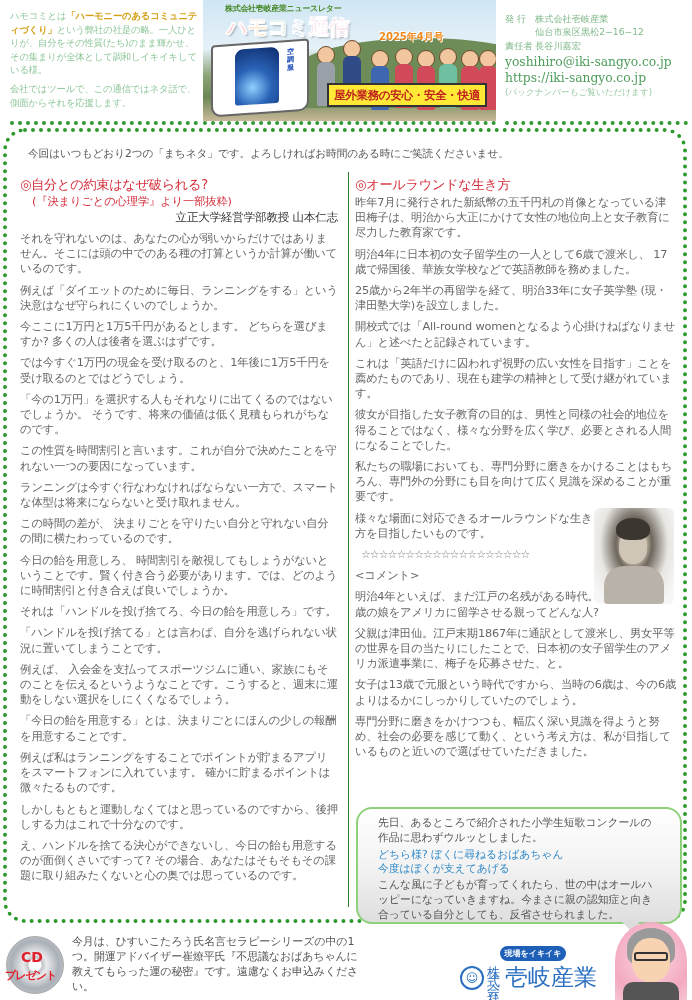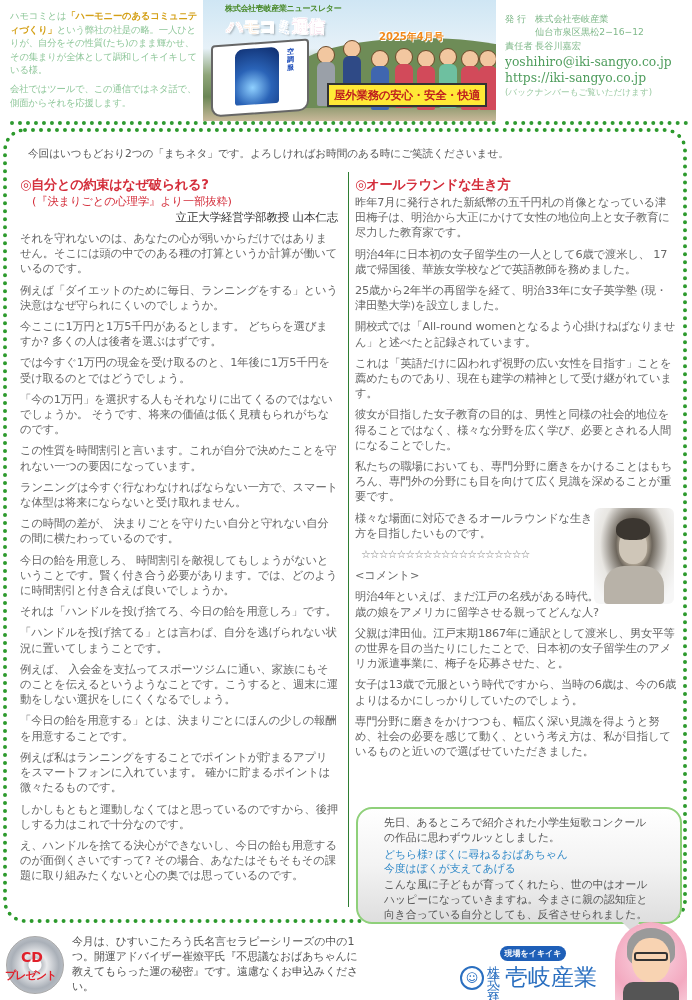--- a/index.html
+++ b/index.html
@@ -9,21 +9,21 @@
   
   .header { position: absolute; left: 0; top: 0; width: 626px; height: 124px; }
   .intro { position: absolute; left: 10px; top: 9px; width: 188px; font-size: 9.4px; line-height: 13.6px; color: #8fc79a; letter-spacing: -0.2px; }
   .intro .hl { color: #d4a017; font-weight: bold; }
   .intro p + p { margin-top: 5px; }
 
   .banner { position: absolute; left: 203px; top: 0; width: 293px; height: 121px; overflow: hidden;
     background: linear-gradient(180deg, #cfe6f4 0%, #e6f1f8 40%, #8fa67a 62%, #6b8655 80%, #c9b99a 100%); }
   .banner .hill { position: absolute; left: 90px; top: 38px; width: 260px; height: 70px; border-radius: 50% 50% 0 0; background: #6e8c57; }
   .banner .sub { position: absolute; left: 22px; top: 3px; font-size: 8px; color: #4a8a2c; font-weight: bold; letter-spacing: -0.3px; }
-  .banner .title { position: absolute; left: 24px; top: 14px; font-size: 16px; font-weight: bold; letter-spacing: 0px; line-height: 26px;
+  .banner .title { position: absolute; left: 24px; top: 14px; font-size: 20px; font-weight: bold; letter-spacing: 0px; line-height: 26px;
      -webkit-text-stroke: 0.6px #fff; text-shadow: 1px 1px 0 #fff, -1px -1px 0 #fff, 1px -1px 0 #fff, -1px 1px 0 #fff, 2px 2px 2px rgba(0,0,0,.3); }
   .banner .title .c1 { color: #e3262d; } .banner .title .c2 { color: #f08a18; } .banner .title .c3 { color: #1b9a3a; }
   .banner .title .c4 { color: #2a78c8; } .banner .title .c5 { color: #c8237a; }
   .banner .issue { position: absolute; left: 176px; top: 30px; font-size: 10px; font-weight: bold; color: #f28a1c; text-shadow: 1px 1px 0 #fff, -1px -1px 0 #fff; }
   .banner .book { position: absolute; left: 8px; top: 42px; width: 98px; height: 72px; background: #fff; border: 2px solid #666; border-radius: 4px 4px 10px 10px; transform: skewY(-4deg); }
   .banner .book .jacket { position: absolute; left: 22px; top: 4px; width: 44px; height: 56px; border-radius: 8px 8px 3px 3px;
       background: radial-gradient(circle at 40% 70%, #8fd0ff 0%, #2a63b7 40%, #0d2a6a 100%); }
   .banner .book .tag { position: absolute; left: 74px; top: 6px; width: 10px; font-size: 7px; line-height: 8px; color: #1a4ab8; font-weight: bold; }
   .banner .people { position: absolute; left: 112px; top: 40px; width: 180px; height: 76px; }
   .banner .person { position: absolute; top: 6px; width: 18px; height: 18px; border-radius: 50%; background: #f2c7a0; border: 1px solid #6b4a2a; }
@@ -44,37 +44,37 @@
   
   .main { position: absolute; left: 3px; top: 128px; width: 684px; height: 795px; border: 4px dotted #2d9a2d; border-radius: 22px; }
   .lead { position: absolute; left: 28px; top: 147px; font-size: 10.7px; color: #555; letter-spacing: -0.1px; }
 
   .col { position: absolute; font-size: 11.3px; line-height: 15.2px; color: #666; letter-spacing: -0.15px; }
   .col p { margin-bottom: 6px; }
   .col-left { left: 20px; top: 176px; width: 318px; }
   .col-right { left: 355px; top: 176px; width: 322px; }
   .vrule { position: absolute; left: 348px; top: 172px; width: 1px; height: 735px; background: #2e7d32; }
 
-  .h { font-size: 13.2px; font-weight: bold; color: #d42e3b; line-height: 17px; margin-bottom: 2px; letter-spacing: -0.3px; }
+  .h { font-size: 13.2px; font-weight: normal; color: #d42e3b; line-height: 17px; margin-bottom: 2px; letter-spacing: -0.3px; }
   .subh { font-size: 11.3px; color: #d42e3b; padding-left: 12px; line-height: 14px; }
   .author { text-align: right; font-size: 11.5px; color: #333; margin-bottom: 6px; line-height: 16px; }
 
   .right-text { width: 244px; }
   .photo { position: absolute; left: 594px; top: 508px; width: 80px; height: 96px; border-radius: 6px;
      background: radial-gradient(ellipse at 50% 38%, #d9d2c6 0%, #b8ad9c 22%, #6d665c 32%, #e8e6e2 60%, #f6f6f6 85%); }
   .photo .hair { position: absolute; left: 22px; top: 10px; width: 34px; height: 22px; border-radius: 50% 50% 40% 40%; background: #3b3630; }
   .photo .face { position: absolute; left: 25px; top: 22px; width: 28px; height: 34px; border-radius: 45%; background: #cfc6b8; }
   .photo .kimono { position: absolute; left: 10px; top: 58px; width: 60px; height: 38px; border-radius: 20px 20px 4px 4px; background: #b8b2a8; }
   .stars { color: #888; letter-spacing: -1px; font-size: 11px; margin-left: 6px; }
   .comment-lbl { margin-left: 0; }
 
   .bubble { position: absolute; left: 356px; top: 807px; width: 326px; height: 117px; border: 2px solid #8fd07a; border-radius: 16px;
-     background: linear-gradient(180deg, #ffffff 0%, #f3f3f3 50%, #dedede 100%); padding: 7px 26px; font-size: 10.8px; line-height: 14.6px; color: #555; }
+     background: linear-gradient(180deg, #ffffff 0%, #f3f3f3 50%, #dedede 100%); padding: 7px 20px; font-size: 10.8px; line-height: 14.6px; color: #555; }
   .bubble p { margin-bottom: 3px; }
-  .bubble .poem { color: #2f88c7; line-height: 13.6px; font-family: Liberation Serif, serif; }
+  .bubble .poem { color: #2f88c7; line-height: 13.6px; }
   .bubble .tail { position: absolute; right: 40px; bottom: -12px; width: 20px; height: 14px; background: #dcdcdc; clip-path: polygon(0 0, 100% 0, 70% 100%); }
 
   
   .cd { position: absolute; left: 6px; top: 936px; width: 58px; height: 58px; border-radius: 50%;
      background: radial-gradient(circle, #fff 0 6px, #bfc3c8 7px, #e9eaec 30%, #aab0b8 60%, #d5d8dc 100%); border: 1px solid #aaa; }
   .cd .t1 { position: absolute; left: 14px; top: 12px; font-size: 14px; font-weight: bold; color: #e0202a; }
   .cd .t2 { position: absolute; left: -2px; top: 31px; font-size: 11px; font-weight: bold; color: #e0202a; white-space: nowrap; letter-spacing: -1px; }
   .cd-text { position: absolute; left: 72px; top: 934px; width: 292px; font-size: 11px; line-height: 15px; color: #555; letter-spacing: -0.15px; }
 
   .logo { position: absolute; left: 460px; top: 946px; width: 130px; height: 50px; }

